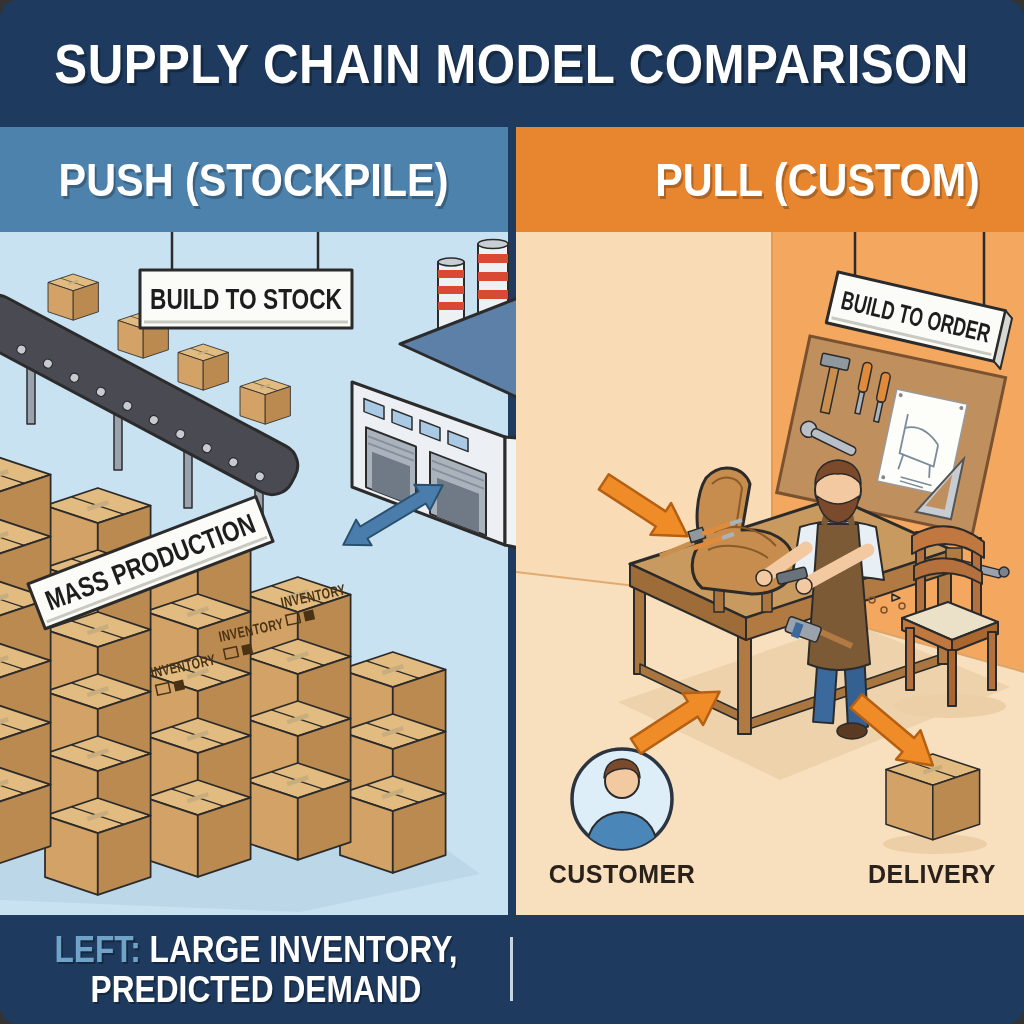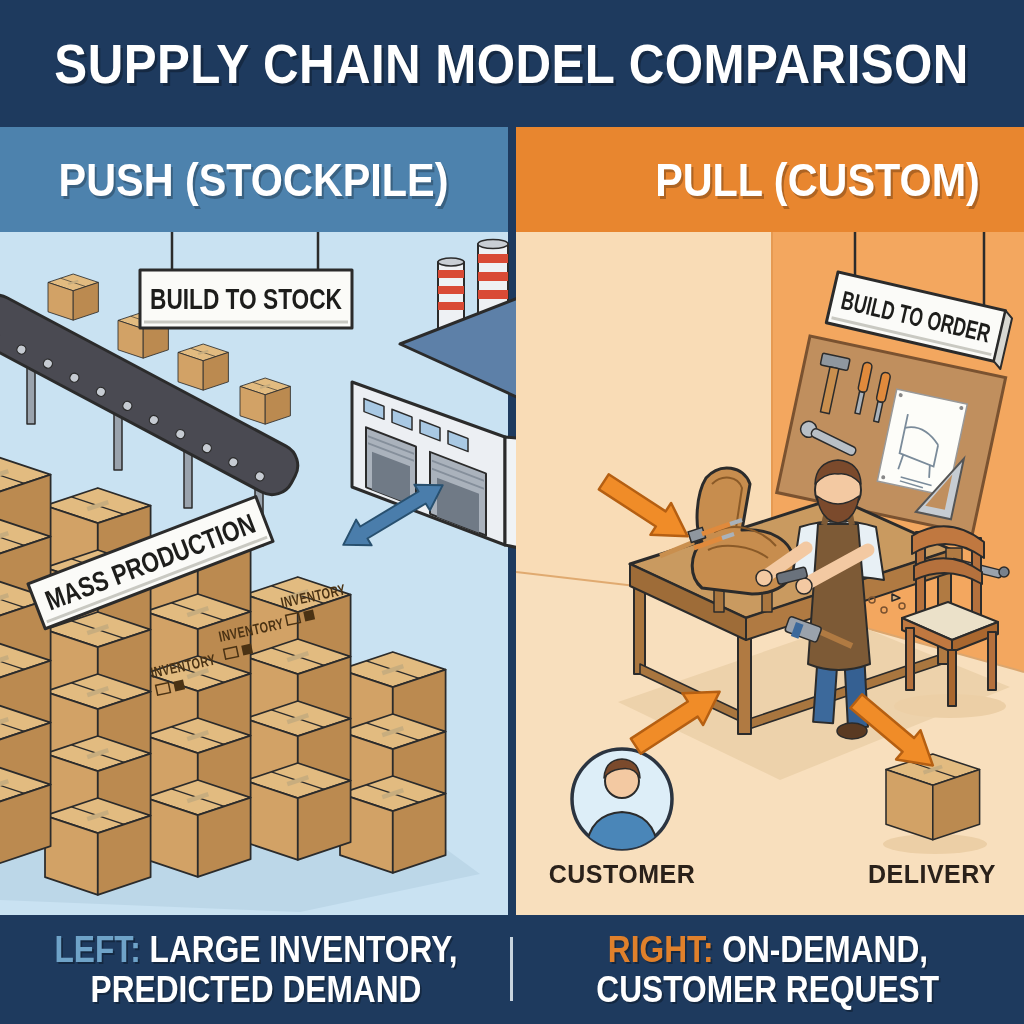--- a/index.html
+++ b/index.html
@@ -6,21 +6,21 @@
     --navy:#1e3a5e; --header_blue:#4d82ad; --header_orange:#e8862f;
     --left_bg:#c9e2f2; --right_wall_light:#f9dcb6; --right_wall_dark:#f3a75f; --right_floor:#f8dfbd;
     --accent_left:#6fa3c8; --accent_right:#e0802b;
     --box_front:#d2a266; --box_side:#bb8a50; --box_top:#e2bb80;
     --belt:#4a4a52; --roof_blue:#5d80a8; --factory_wall:#eceff3; --window_blue:#a9c9e4;
     --chimney_red:#d94a35; --arrow_blue:#4a7dab; --arrow_orange:#f08c28;
     --wood:#c49258; --sign_white:#fbfbf8; --ink:#20201e;
   }
   html,body{margin:0;padding:0;background:#333;}
   .stage{position:relative;width:1024px;height:1024px;background:var(--navy);
-         font-family:"Liberation Sans",sans-serif;overflow:hidden;}
+         font-family:"Liberation Sans",sans-serif;overflow:hidden;border-radius:18px;}
   .banner{position:absolute;top:0;left:0;width:1024px;height:127px;
           display:flex;align-items:center;justify-content:center;}
   .banner .title{color:#fff;font-size:56px;font-weight:700;margin:0;white-space:nowrap;
           transform:scaleX(.88);letter-spacing:.5px;text-shadow:3px 3px 0 rgba(0,0,0,.28);}
   .hdr{position:absolute;top:127px;height:105px;display:flex;align-items:center;justify-content:center;
        color:#fff;font-size:47px;font-weight:700;text-shadow:2.5px 2.5px 0 rgba(0,0,0,.25);}
   .hdr .cond{transform:scaleX(.88);display:inline-block;white-space:nowrap;}
   .hdr-left{left:0;width:508px;background:var(--header_blue);}
   .hdr-right{left:516px;width:604px;background:var(--header_orange);}
   .scene{position:absolute;top:232px;left:0;}
@@ -375,19 +375,15 @@
         <use href="#oarrow" class="ao" stroke="#b55f12" stroke-width="2.5" stroke-linejoin="round"></use>
       </g>
     </g>
   </svg>
 
   <div class="footer">
     <div class="fhalf">
       <span class="fline"><span class="pfx-left">LEFT:</span>&nbsp;<span>LARGE INVENTORY,</span></span>
       <span class="fline">PREDICTED DEMAND</span>
     </div>
-    <div class="fhalf">
-      <span class="fline"><span class="pfx-right">RIGHT:</span>&nbsp;<span>ON-DEMAND,</span></span>
-      <span class="fline">CUSTOMER REQUEST</span>
-    </div>
   </div>
   <div class="fdiv"></div>
 </div>
 
 </body></html>

